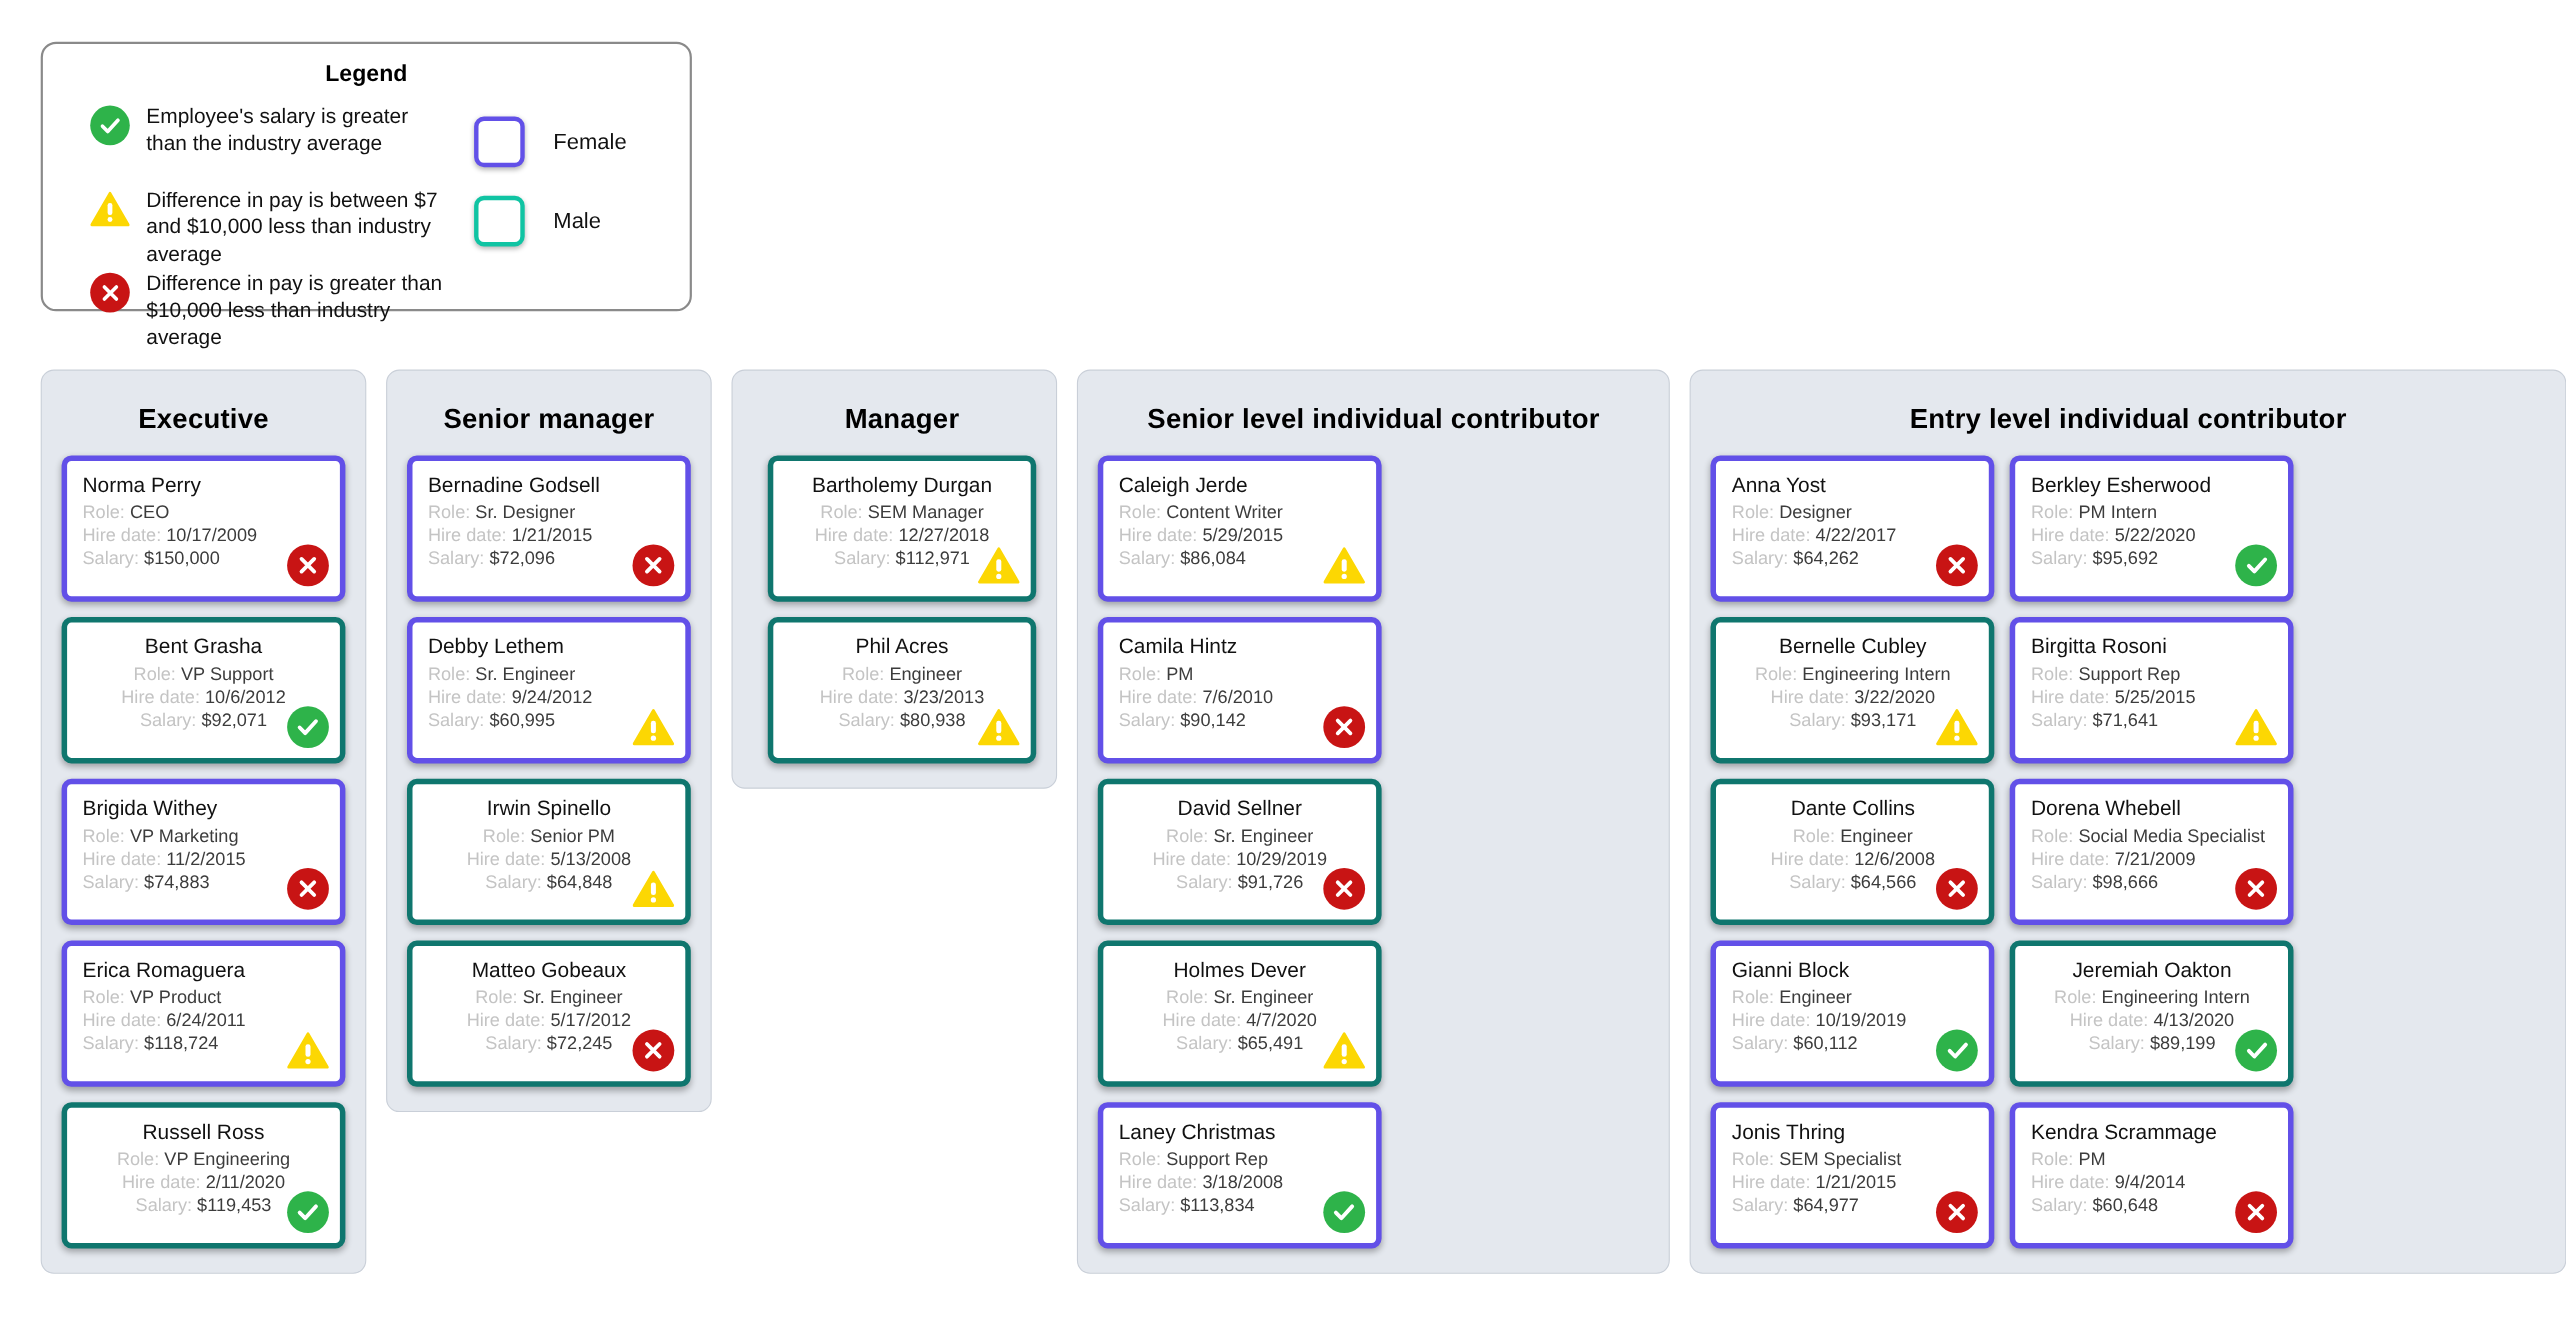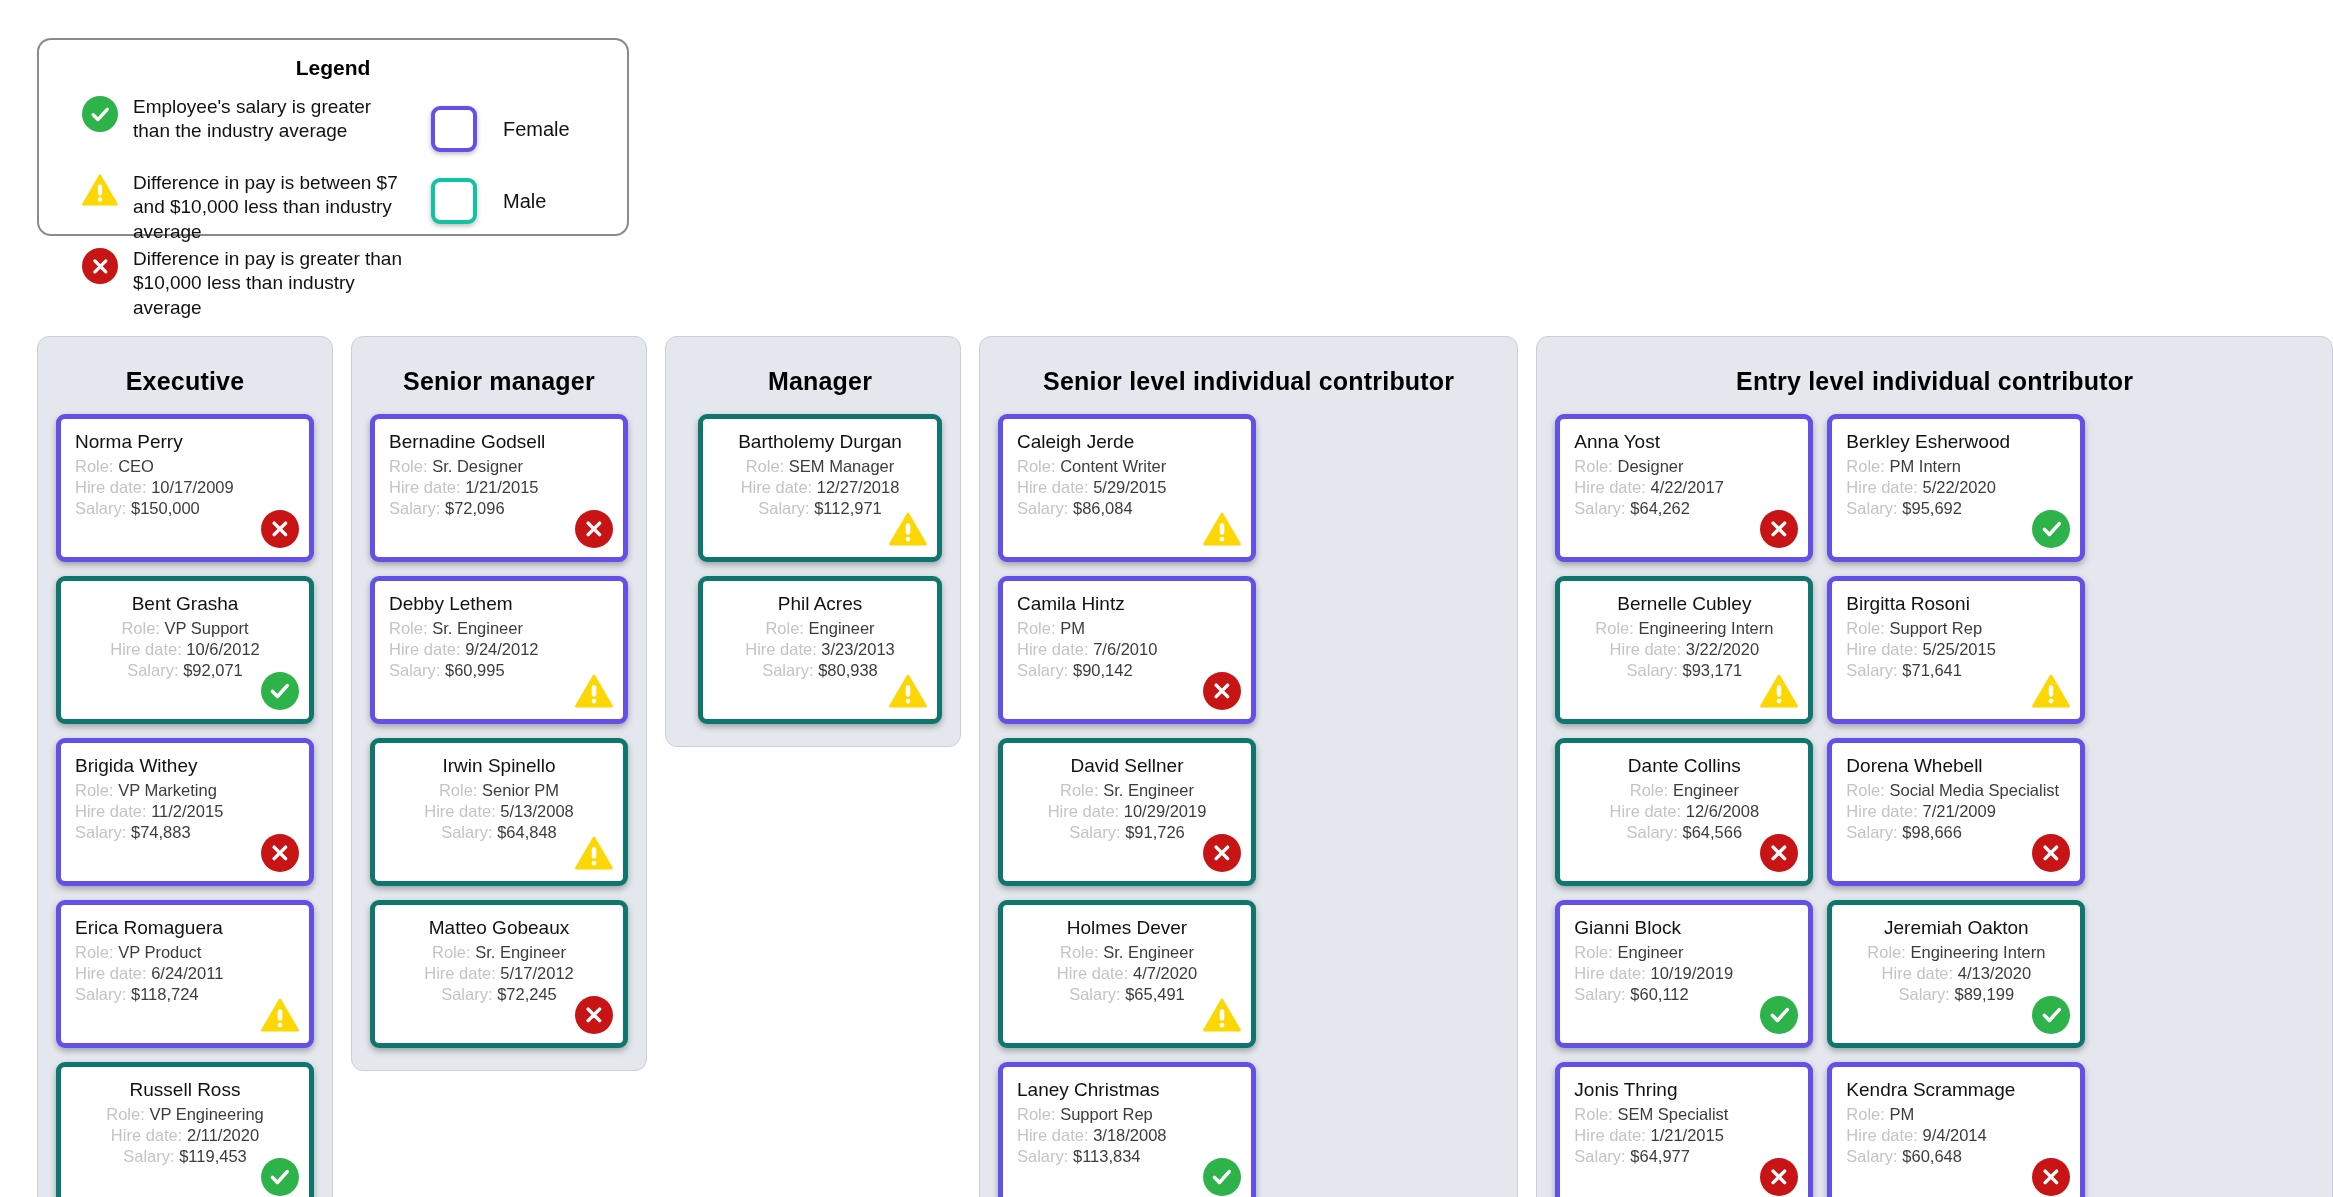--- a/index.html
+++ b/index.html
@@ -7,21 +7,21 @@
     width: 2333px; height: 1197px;
     background: #ffffff;
     font-family: "Liberation Sans", sans-serif;
     overflow: hidden;
   }
 
   
   .legend {
     position: absolute;
     left: 37px; top: 38px;
-    width: 592px; height: 198px;
+    width: 592px; height: 245px;
     background: #ffffff;
     border: 2px solid #8a8a8a;
     border-radius: 14px;
   }
   .legend-title {
     text-align: center;
     font-size: 21px;
     font-weight: bold;
     color: #000;
     margin-top: 16px;
@@ -107,21 +107,21 @@
   }
   .cards {
     display: flex;
     flex-wrap: wrap;
     gap: 14px;
   }
 
   .card {
     position: relative;
     width: 258px;
-    height: 148px;
+    height: 133px;
     background: #ffffff;
     border-radius: 9px;
     padding: 12px 14px 0 14px;
     box-shadow: 0 3px 6px rgba(0,0,0,0.30);
   }
   .card.female { border: 5px solid #6250e8; }
   .card.male   { border: 5px solid #0f766e; text-align: center; }
 
   .card-name {
     font-size: 19px;

